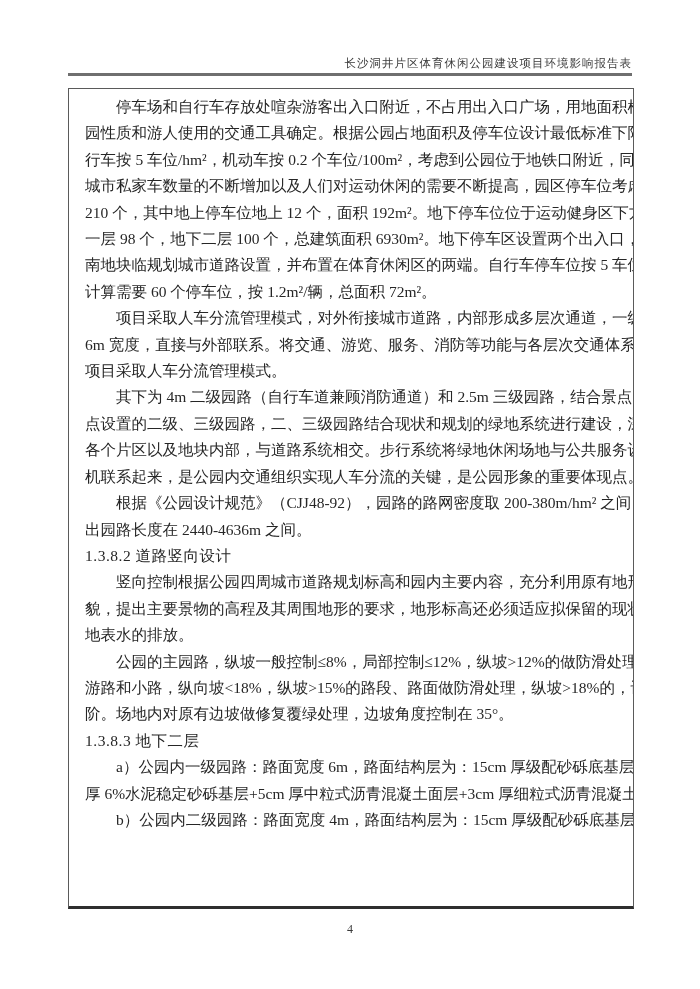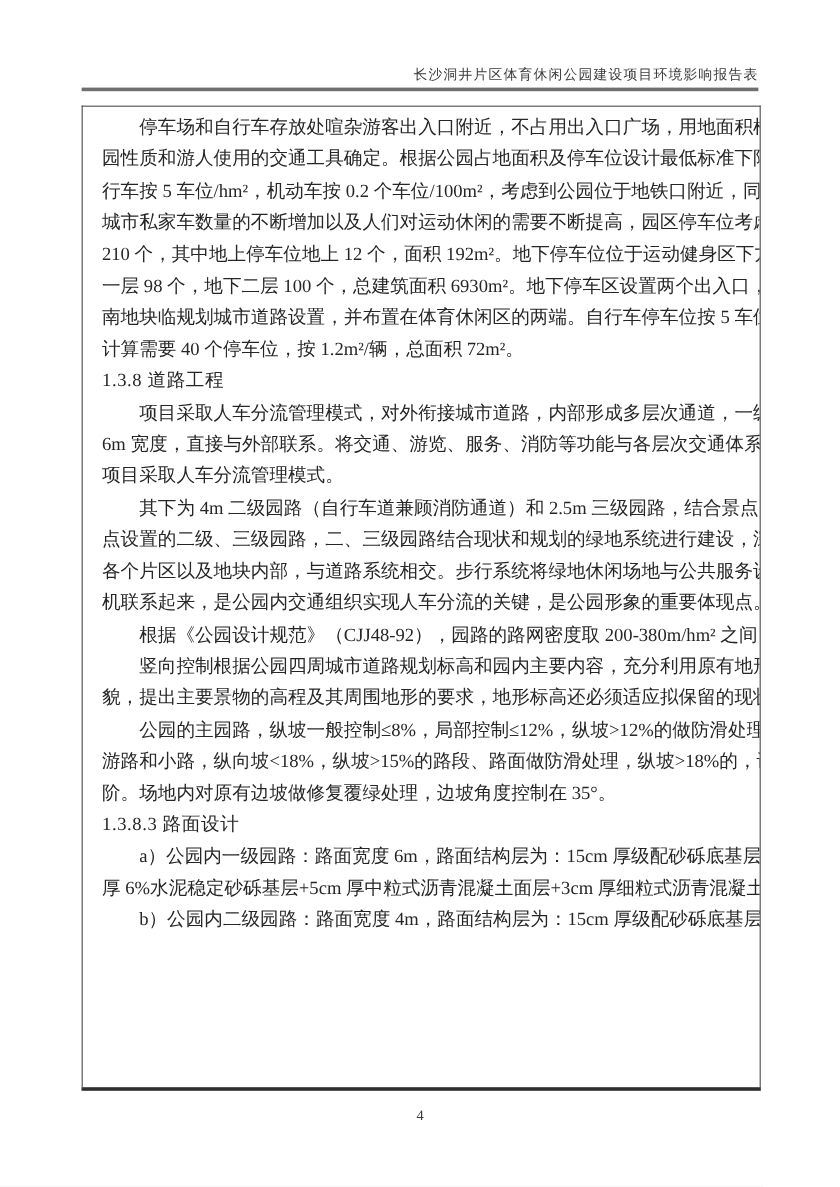--- a/index.html
+++ b/index.html
@@ -62,36 +62,38 @@
 
   <div class="content-box">
 
   <div class="line indent">停车场和自行车存放处喧杂游客出入口附近，不占用出入口广场，用地面积根据公</div>
       <div class="line">园性质和游人使用的交通工具确定。根据公园占地面积及停车位设计最低标准下限为自</div>
       <div class="line">行车按 5 车位/hm²，机动车按 0.2 个车位/100m²，考虑到公园位于地铁口附近，同时随着</div>
       <div class="line">城市私家车数量的不断增加以及人们对运动休闲的需要不断提高，园区停车位考虑设置</div>
       <div class="line">210 个，其中地上停车位地上 12 个，面积 192m²。地下停车位位于运动健身区下方，地下</div>
       <div class="line">一层 98 个，地下二层 100 个，总建筑面积 6930m²。地下停车区设置两个出入口，均设于</div>
       <div class="line">南地块临规划城市道路设置，并布置在体育休闲区的两端。自行车停车位按 5 车位/hm²，</div>
-      <div class="line">计算需要 40 个停车位，按 1.2m²/辆，总面积 72m²。</div>
-      <div class="line heading">1.3.8  道路工程</div>
+      <div class="line">计算需要 60 个停车位，按 1.2m²/辆，总面积 72m²。</div>
       <div class="line indent">项目采取人车分流管理模式，对外衔接城市道路，内部形成多层次通道，一级园路</div>
       <div class="line">6m 宽度，直接与外部联系。将交通、游览、服务、消防等功能与各层次交通体系融合，</div>
       <div class="line">项目采取人车分流管理模式。</div>
       <div class="line indent">其下为 4m 二级园路（自行车道兼顾消防通道）和 2.5m 三级园路，结合景点自身特</div>
       <div class="line">点设置的二级、三级园路，二、三级园路结合现状和规划的绿地系统进行建设，深入到</div>
       <div class="line">各个片区以及地块内部，与道路系统相交。步行系统将绿地休闲场地与公共服务设施有</div>
       <div class="line">机联系起来，是公园内交通组织实现人车分流的关键，是公园形象的重要体现点。</div>
       <div class="line indent">根据《公园设计规范》（CJJ48-92），园路的路网密度取 200-380m/hm² 之间，计算得</div>
+      <div class="line">出园路长度在 2440-4636m 之间。</div>
+      <div class="line heading">1.3.8.2  道路竖向设计</div>
       <div class="line indent">竖向控制根据公园四周城市道路规划标高和园内主要内容，充分利用原有地形地</div>
       <div class="line">貌，提出主要景物的高程及其周围地形的要求，地形标高还必须适应拟保留的现状物和</div>
+      <div class="line">地表水的排放。</div>
       <div class="line indent">公园的主园路，纵坡一般控制≤8%，局部控制≤12%，纵坡&gt;12%的做防滑处理。次</div>
       <div class="line">游路和小路，纵向坡&lt;18%，纵坡&gt;15%的路段、路面做防滑处理，纵坡&gt;18%的，设台</div>
       <div class="line">阶。场地内对原有边坡做修复覆绿处理，边坡角度控制在 35°。</div>
-      <div class="line heading">1.3.8.3  路面设计</div>
+      <div class="line heading">1.3.8.3  地下二层</div>
       <div class="line indent">a）公园内一级园路：路面宽度 6m，路面结构层为：15cm 厚级配砂砾底基层+20cm</div>
       <div class="line">厚 6%水泥稳定砂砾基层+5cm 厚中粒式沥青混凝土面层+3cm 厚细粒式沥青混凝土面层。</div>
       <div class="line indent">b）公园内二级园路：路面宽度 4m，路面结构层为：15cm 厚级配砂砾底基层+20cm</div>
     </div>
 
   <div class="page-number">4</div>
 
 </div>
 
 </body></html>

